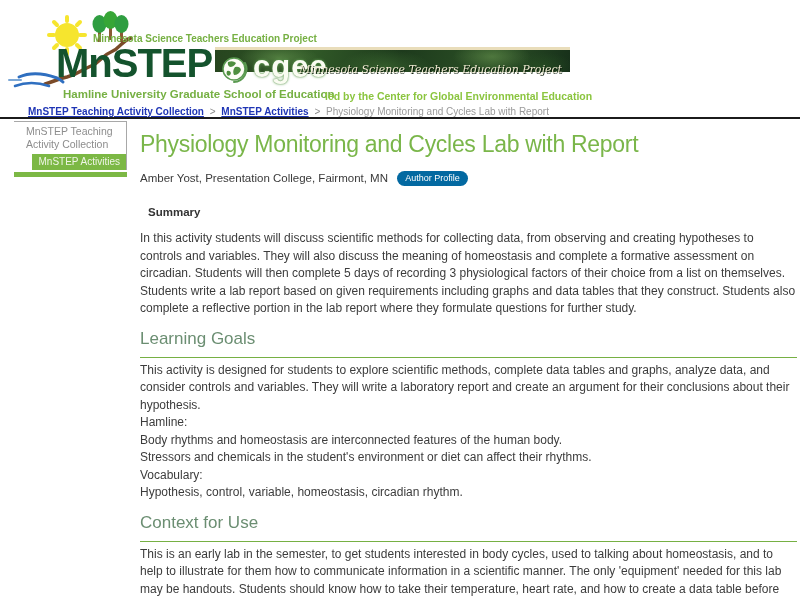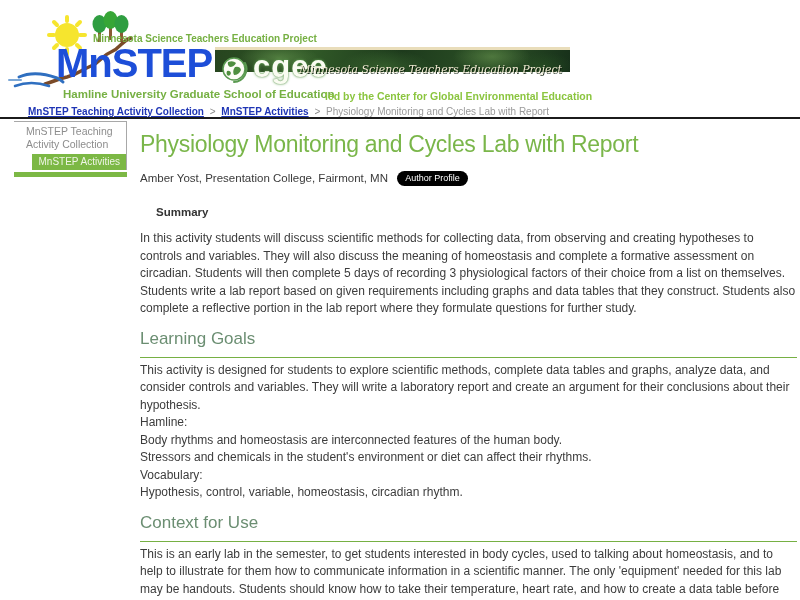--- a/index.html
+++ b/index.html
@@ -17,21 +17,21 @@
 
   .logo-art { position: absolute; left: 5px; top: 8px; width: 140px; height: 95px; }
 
   .logo-top {
     position: absolute; left: 93px; top: 33px;
     font-size: 10px; font-weight: 600; color: #76b043; white-space: nowrap;
   }
   .logo-name {
     position: absolute; left: 56px; top: 42px;
     font-size: 40px; line-height: 42px; font-weight: 800; letter-spacing: -1px;
-    color: #1d4ed8; white-space: nowrap; text-align: right;
+    color: #14532d; white-space: nowrap; text-align: right;
   }
   .logo-bottom {
     position: absolute; left: 63px; top: 88px;
     font-size: 11.5px; font-weight: 600; color: #76b043; white-space: nowrap;
   }
 
   .cgee-banner {
     position: absolute; left: 215px; top: 47px; width: 355px; height: 25px;
     border-top: 3px solid #e9ddba;
     background:
@@ -80,24 +80,24 @@
 
   
   .main { position: absolute; left: 140px; top: 121px; width: 657px; }
   .page-title {
     font-size: 23px; line-height: 30px; font-weight: 400; letter-spacing: -0.3px;
     color: #7ab64a; margin-top: 8px;
   }
   .author-row { margin-top: 12px; font-size: 11.5px; color: #3a3a3a; }
   .pill-button {
     display: inline-block; margin-left: 6px; padding: 2px 8px 3px 8px;
-    background: #000000; color: #ffffff; font-size: 9px; font-family: "Liberation Sans", sans-serif;
+    background: #0369a1; color: #ffffff; font-size: 9px; font-family: "Liberation Sans", sans-serif;
     border: none; border-radius: 8px; cursor: pointer; vertical-align: 1px;
   }
-  .sec-sub { margin: 20px 0 12px 16px; font-size: 11.5px; font-weight: 700; color: #333; }
+  .sec-sub { margin: 20px 0 12px 8px; font-size: 11.5px; font-weight: 700; color: #333; }
   .sec-head {
     margin: 11px 0 4px 0; font-size: 17px; font-weight: 400; color: #6b8e72;
     border-bottom: 1px solid #76b043; padding-bottom: 8px;
   }
   .body-text, .line { font-size: 12px; line-height: 17.5px; color: #3c3c3c; }
 </style>
 </head>
 <body>
 
 <div class="header">

